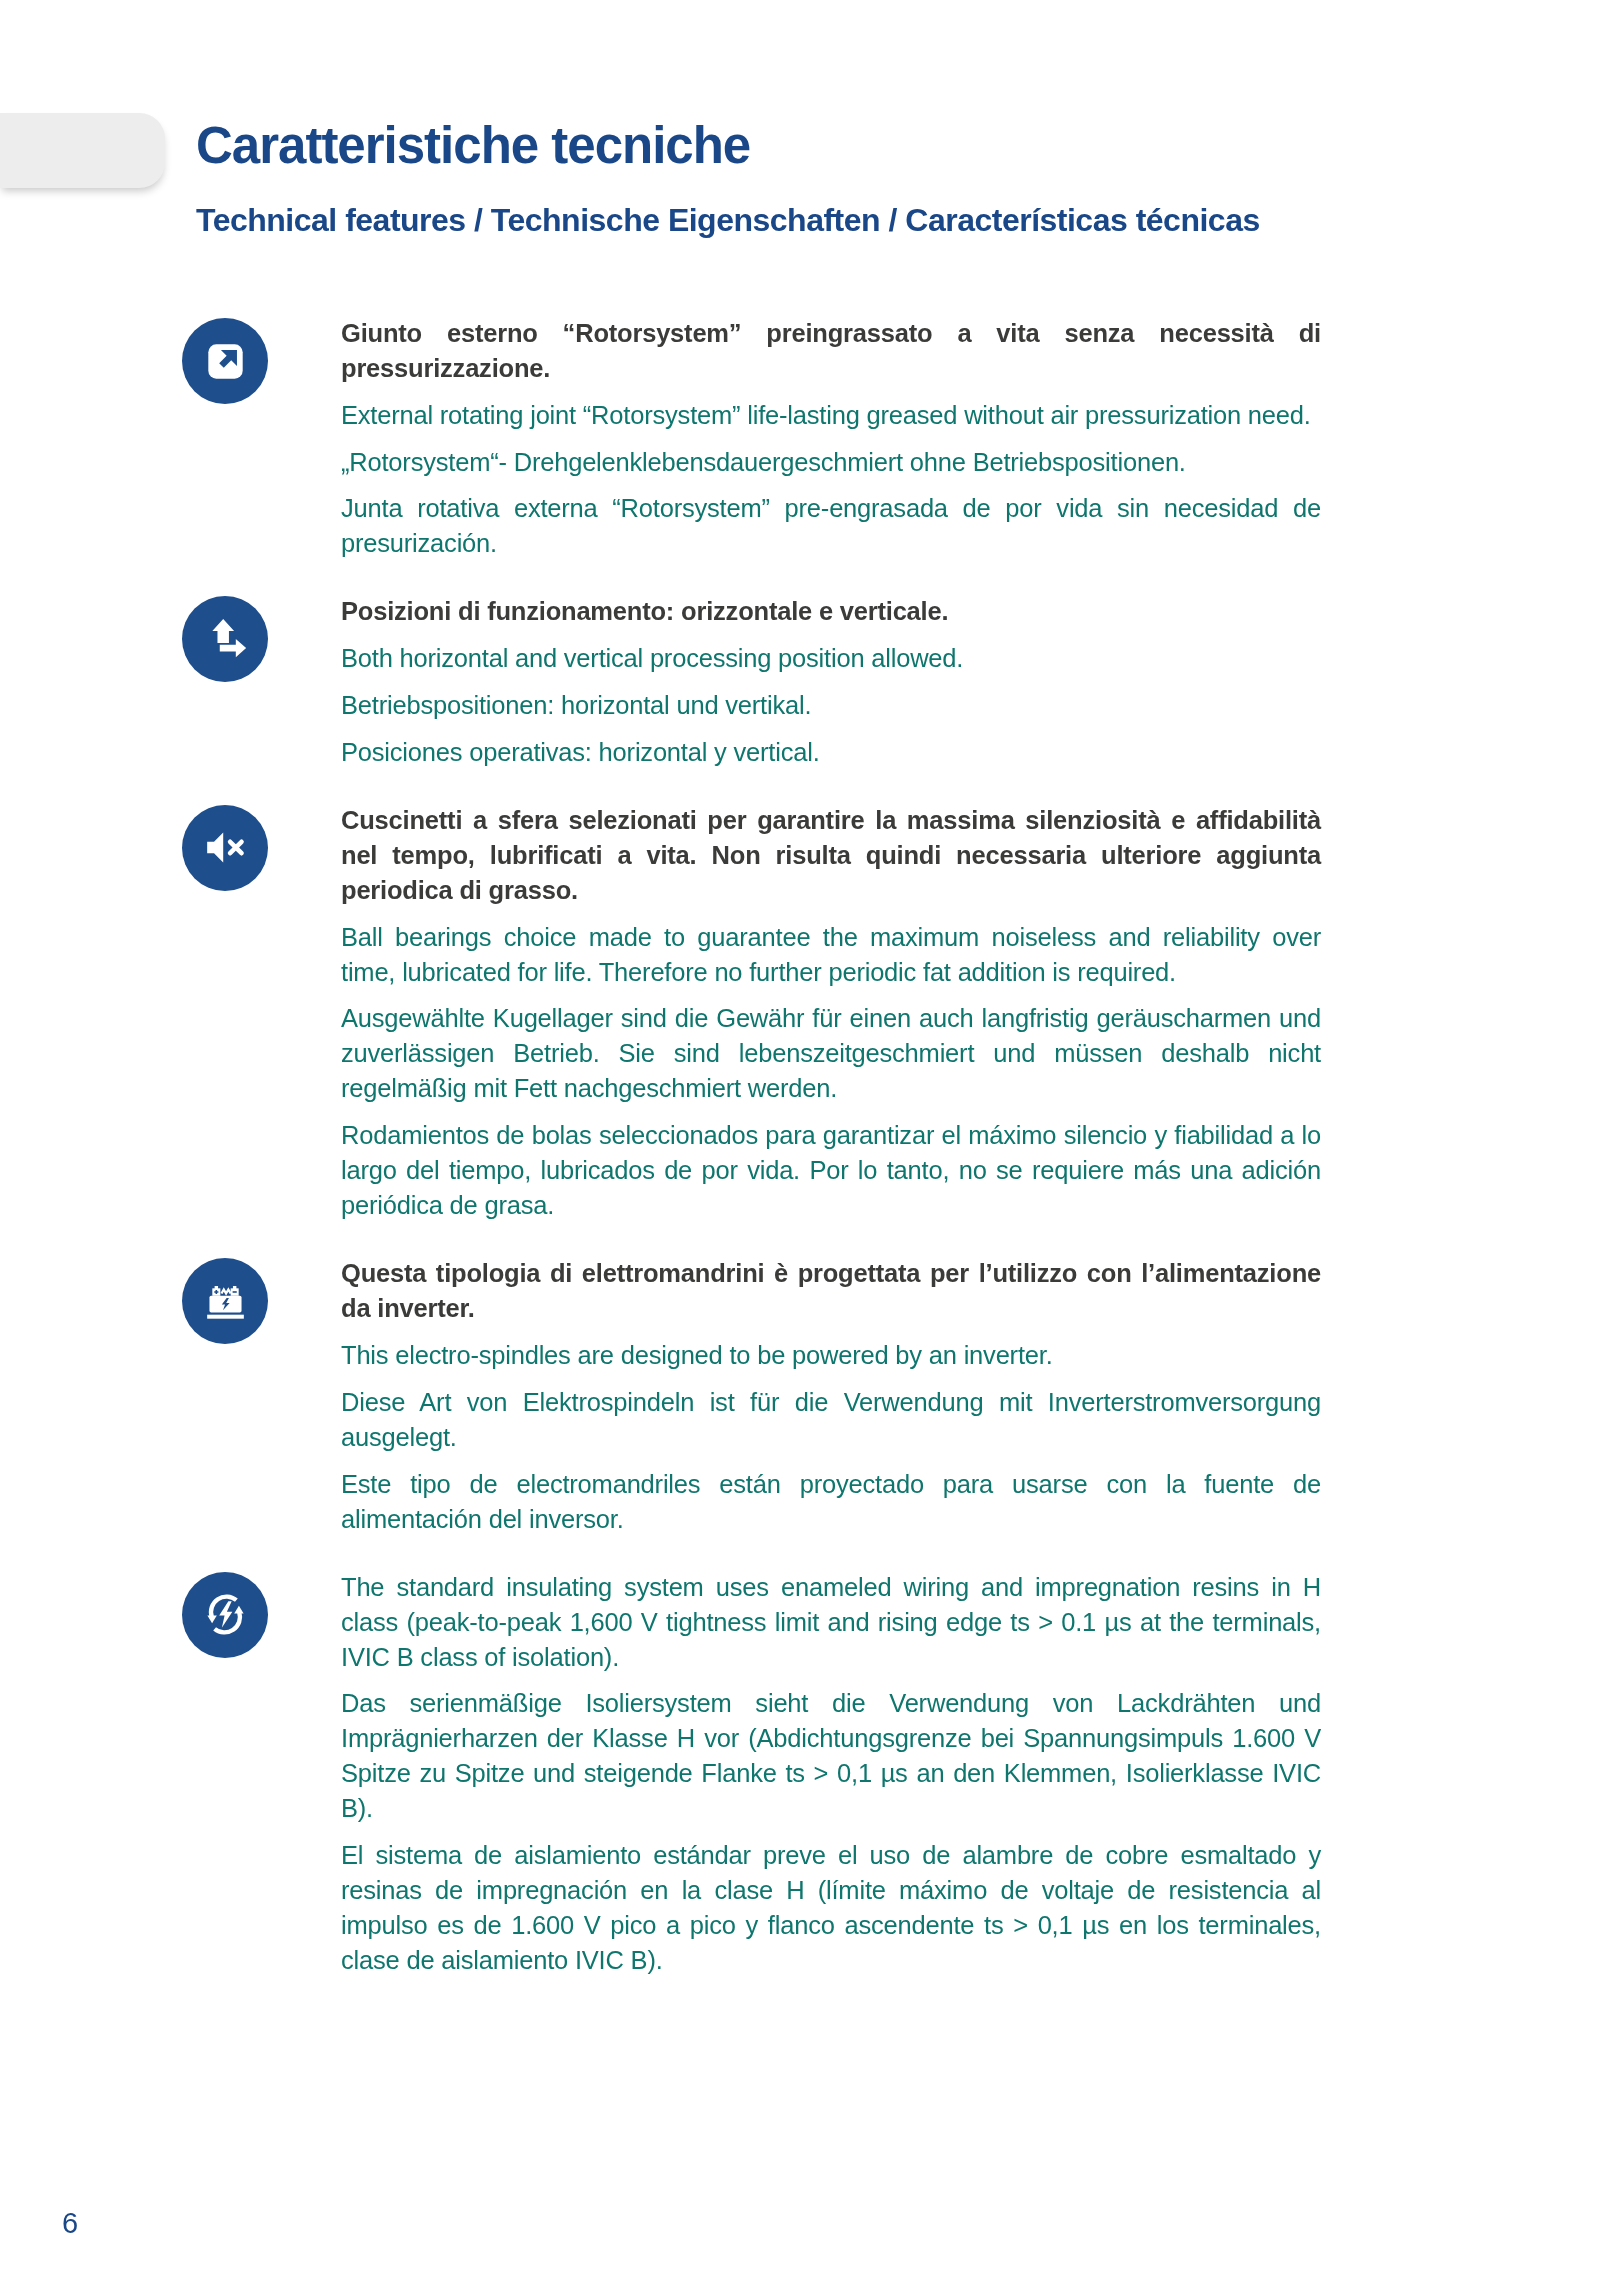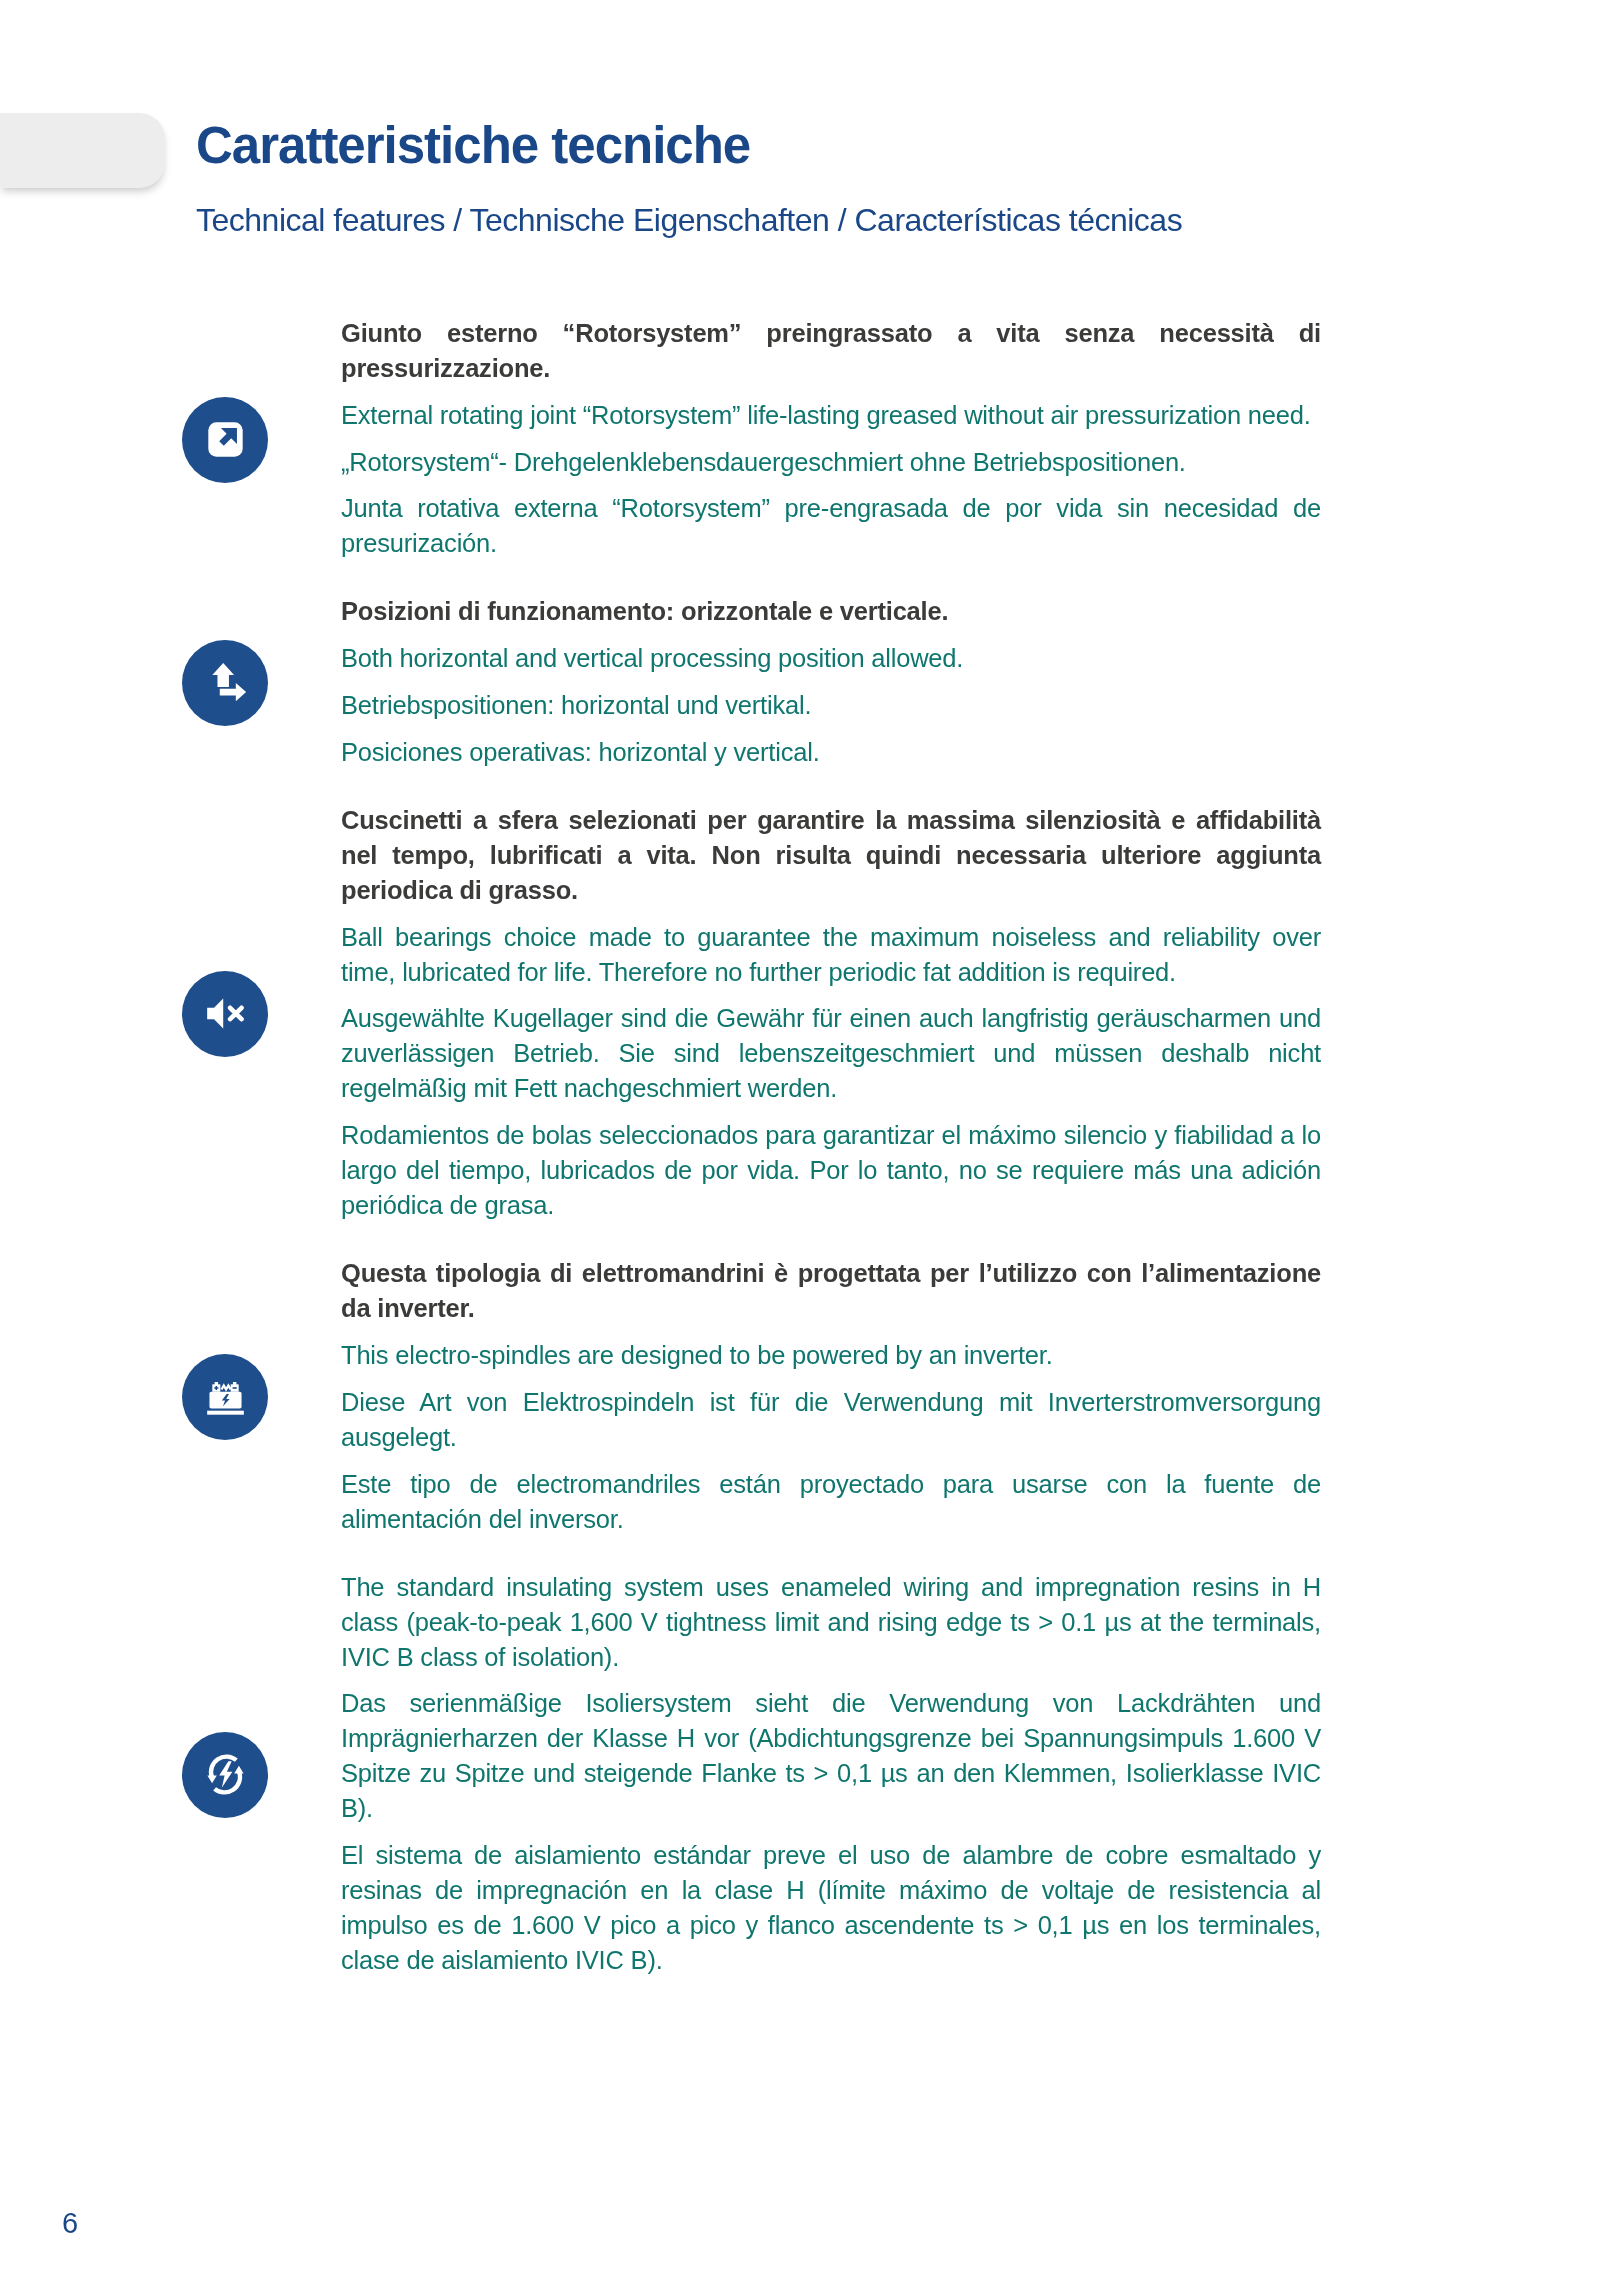--- a/index.html
+++ b/index.html
@@ -30,33 +30,33 @@
     font-weight: 700;
     letter-spacing: -1px;
     color: #1a4787;
   }
   .subtitle {
     position: absolute;
     left: 196px;
     top: 202px;
     margin: 0;
     font-size: 32px;
-    font-weight: 400;
+    font-weight: 700;
     letter-spacing: -0.5px;
     color: #1a4787;
   }
   .content {
     position: absolute;
     left: 182px;
     top: 316px;
     width: 1139px;
   }
   .feature {
     display: flex;
-    align-items: center;
+    align-items: flex-start;
     margin-bottom: 33px;
   }
   .icon-circle {
     flex: 0 0 86px;
     width: 86px;
     height: 86px;
     margin-top: 2px;
     border-radius: 50%;
     background: #1e4e8c;
     display: flex;

